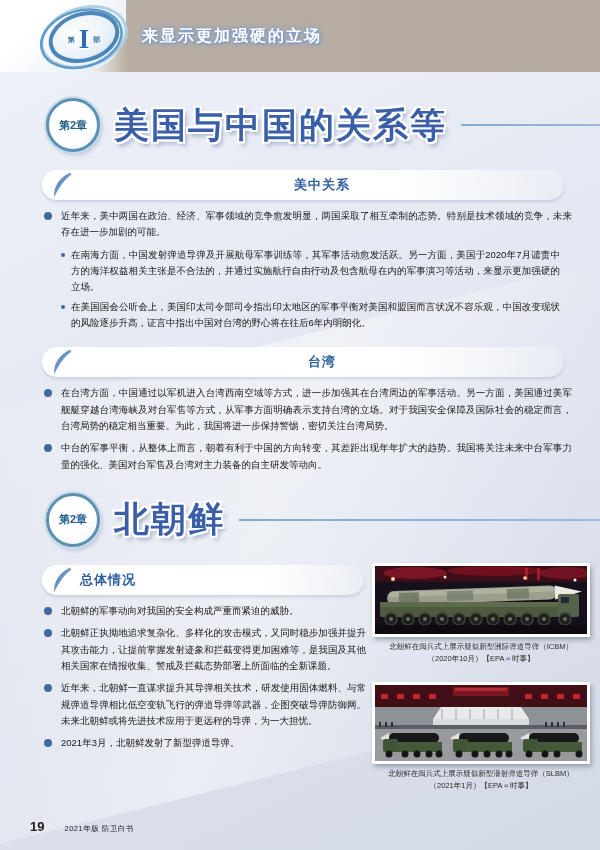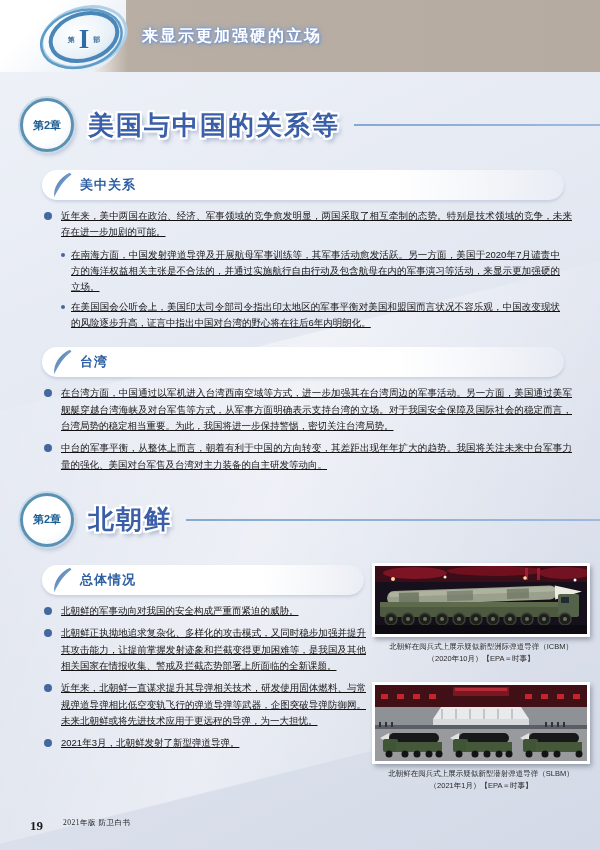--- a/index.html
+++ b/index.html
@@ -25,52 +25,52 @@
   .part-badge { position:absolute; top:4px; left:38px; width:92px; height:66px; }
   .part-badge-text { position:absolute; top:20px; left:0; width:92px; text-align:center; }
   .part-prefix,.part-suffix { font-size:7px; color:#45749f; font-weight:bold; vertical-align:6px; }
   .part-numeral { font-family:"Liberation Serif","DejaVu Serif",serif; font-size:27px; font-weight:bold;
     color:#2f6ba6; text-shadow:1px 1px 1px rgba(255,255,255,.9), -1px -1px 0 rgba(255,255,255,.6); padding:0 4px; }
   .header-title { position:absolute; top:26px; left:142px; font-size:16px; font-weight:bold;
     color:#ffffff; letter-spacing:2px;
     text-shadow:0 0 2px #7f9aca,0 0 4px #7f9aca,0 0 6px #90a9d4,1px 1px 2px #6d89bb; }
   
   .content { position:absolute; top:72px; left:0; width:600px; }
-  .chapter-row { display:flex; align-items:center; padding-left:20px; margin-top:24px; height:58px; }
+  .chapter-row { display:flex; align-items:center; padding-left:46px; margin-top:24px; height:58px; }
   .chapter-badge { width:54px; height:54px; border-radius:50%; flex:none;
     background:radial-gradient(circle at 38% 32%,#ffffff 55%,#e9f1f7);
     border:3px solid #5a90b2; box-shadow:0 0 0 2px #c9dbe9,2px 3px 4px rgba(90,110,150,.35);
     display:flex; align-items:center; justify-content:center; }
   .chapter-badge span { font-size:11px; font-weight:bold; color:#1d5d8f; }
-  .chapter-title { margin-left:14px; font-size:26px; font-weight:bold; color:#3a5fa8; letter-spacing:2px; white-space:nowrap;
+  .chapter-title { margin-left:14px; font-size:35px; font-weight:bold; color:#3a5fa8; letter-spacing:2px; white-space:nowrap;
     text-shadow:-2px -2px 0 #fff,2px -2px 0 #fff,-2px 2px 0 #fff,2px 2px 0 #fff,-2px 0 0 #fff,2px 0 0 #fff,0 2px 0 #fff,0 -2px 0 #fff,3px 4px 4px rgba(80,100,150,.55);text-align:right; }
   .chapter-line { flex:1 1 auto; height:2px; background:linear-gradient(90deg,#86a8d4,#9db9dd); margin-left:14px; }
   .section-bar { position:relative; height:30px; margin-left:42px; margin-top:16px;
     background:linear-gradient(90deg,#ffffff 0%,#ffffff 68%,rgba(255,255,255,.15) 100%);
     border-radius:15px; box-shadow:0 2px 3px rgba(110,130,165,.25); display:flex; align-items:center; }
-  .section-bar.wide  { width:522px; }
+  .section-bar.wide  { width:522px;justify-content:center; }
   .section-bar.narrow{ width:322px; }
   .crescent { position:absolute; left:9px; top:2px; width:22px; height:26px; }
   .section-heading { margin-left:38px; font-size:13px; font-weight:bold; color:#2e5fa3; letter-spacing:1px; }
-  .bullets { padding:8px 28px 0 44px;text-decoration:underline; }
+  .bullets { padding:8px 28px 0 44px; }
   .bullets.nk { padding:8px 0 0 44px; width:366px; }
   .bullet { display:flex; margin-bottom:6px; }
   .bullet-dot { flex:none; width:8px; height:8px; border-radius:50%; background:#44679f; margin:4px 9px 0 0; }
   .bullet-text { font-size:9.5px; line-height:1.72; text-align:justify; color:#161616; }
   .sub-bullet { display:flex; margin:1px 12px 3px 17px; }
   .sub-dot { flex:none; width:4px; height:4px; border-radius:50%; background:#44679f; margin:6px 6px 0 0; }
   
   .nk-columns { position:relative; }
   .photo-col { position:absolute; top:-2px; right:10px; width:218px; }
   .photo-frame { background:#fff; padding:3px; box-shadow:1.5px 2.5px 5px rgba(40,50,70,.4); }
   .photo-frame svg { display:block; }
   .photo-caption { margin:4px 2px 0 2px; font-size:7.5px; line-height:1.55; color:#2a2a2a; text-align:center; }
   .photo-gap { height:18px; }
   
-  .footer { position:absolute; left:30px; bottom:16px; display:flex; align-items:flex-start;font-family:Liberation Serif, serif; }
+  .footer { position:absolute; left:30px; bottom:16px; display:flex; align-items:flex-end; }
   .footer-page { font-size:13px; font-weight:bold; color:#1c1c1c; }
   .footer-edition { font-size:7.5px; color:#1c1c1c; margin-left:20px; letter-spacing:.5px; }
 </style>
 </head>
 <body>
 
 <div class="bg-band"></div>
 
 <div class="header">
   <div class="header-white"></div>

